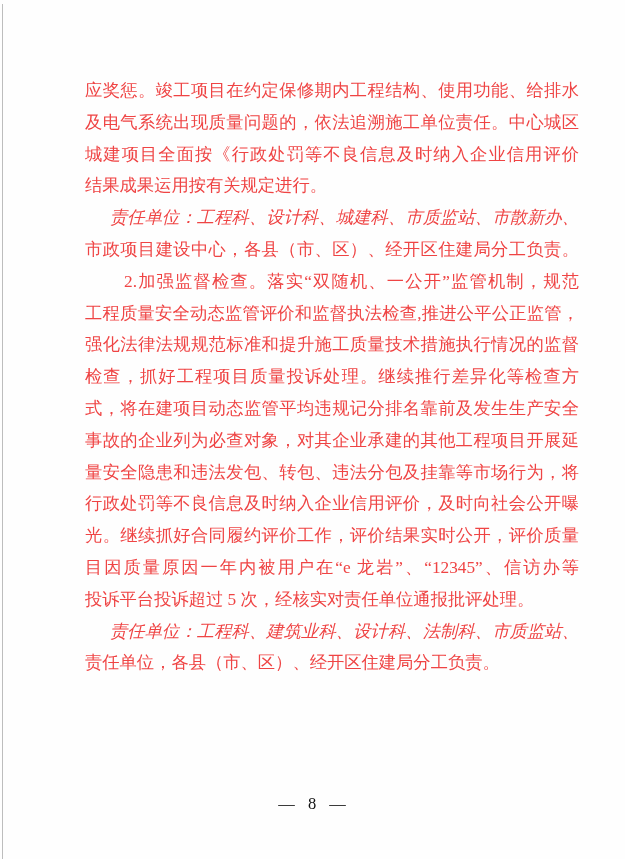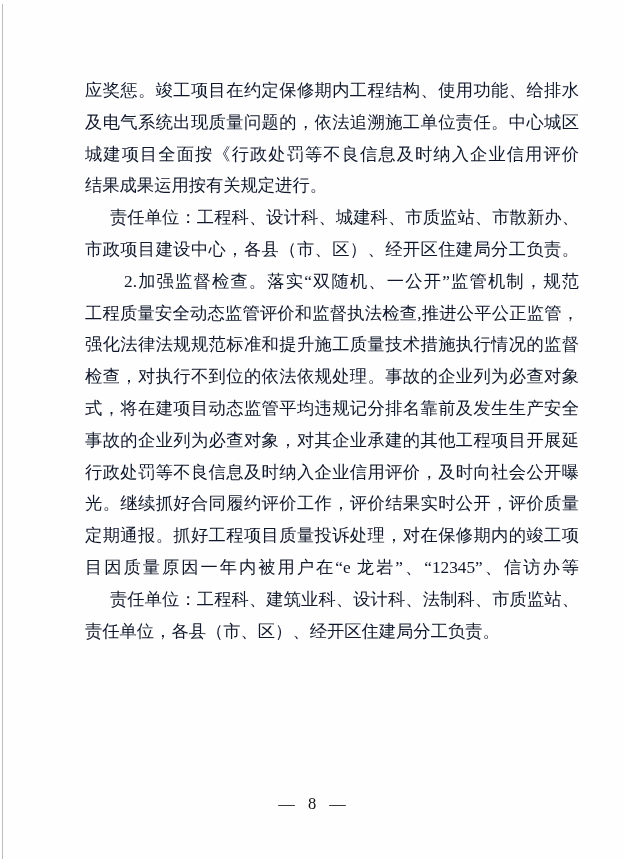--- a/index.html
+++ b/index.html
@@ -35,27 +35,27 @@
     width: 494px;
   }
   .line {
     font-size: 17.3px;
     line-height: 31.8px;
     height: 31.8px;
     white-space: nowrap;
     text-align: justify;
     text-align-last: justify;
     letter-spacing: 0;
-    color: #0f172a;
+    color: #ef4444;
   }
   .line.end {
     text-align: center;
     text-align-last: left;
   }
-  .line.indent-sm { padding-left: 25px; }
+  .line.indent-sm { padding-left: 25px; font-style: italic; }
   .line.indent-lg { padding-left: 39px; }
   .line .lead {
     font-weight: 400;
   }
   .page-number {
     position: absolute;
     top: 792px;
     left: 0;
     width: 625px;
     text-align: center;
@@ -77,25 +77,26 @@
     <div class="line">及电气系统出现质量问题的，依法追溯施工单位责任。中心城区</div>
     <div class="line">城建项目全面按《行政处罚等不良信息及时纳入企业信用评价</div>
     <div class="line end">结果成果运用按有关规定进行。</div>
     <div class="line indent-sm">责任单位：工程科、设计科、城建科、市质监站、市散新办、</div>
     <div class="line">市政项目建设中心，各县（市、区）、经开区住建局分工负责。</div>
     <div class="line indent-lg">
       <span class="lead">2.加强监督检查。</span><span>落实“双随机、一公开”监管机制，规范</span>
     </div>
     <div class="line">工程质量安全动态监管评价和监督执法检查,推进公平公正监管，</div>
     <div class="line">强化法律法规规范标准和提升施工质量技术措施执行情况的监督</div>
-    <div class="line">检查，对执行不到位的依法依规处理。事故的企业列为必查对象</div>
+    <div class="line">检查，抓好工程项目质量投诉处理。继续推行差异化等检查方</div>
     <div class="line">式，将在建项目动态监管平均违规记分排名靠前及发生生产安全</div>
     <div class="line">事故的企业列为必查对象，对其企业承建的其他工程项目开展延</div>
+    <div class="line">量安全隐患和违法发包、转包、违法分包及挂靠等市场行为，将</div>
     <div class="line">行政处罚等不良信息及时纳入企业信用评价，及时向社会公开曝</div>
     <div class="line">光。继续抓好合同履约评价工作，评价结果实时公开，评价质量</div>
-    <div class="line">定期通报。抓好工程项目质量投诉处理，对在保修期内的竣工项</div>
     <div class="line">目因质量原因一年内被用户在“e 龙岩”、“12345”、信访办等</div>
+    <div class="line end">投诉平台投诉超过 5 次，经核实对责任单位通报批评处理。</div>
     <div class="line indent-sm">责任单位：工程科、建筑业科、设计科、法制科、市质监站、</div>
     <div class="line end">责任单位，各县（市、区）、经开区住建局分工负责。</div>
   </div>
 
   <div class="page-number">— 8 —</div>
 </div>
 
 </body></html>

